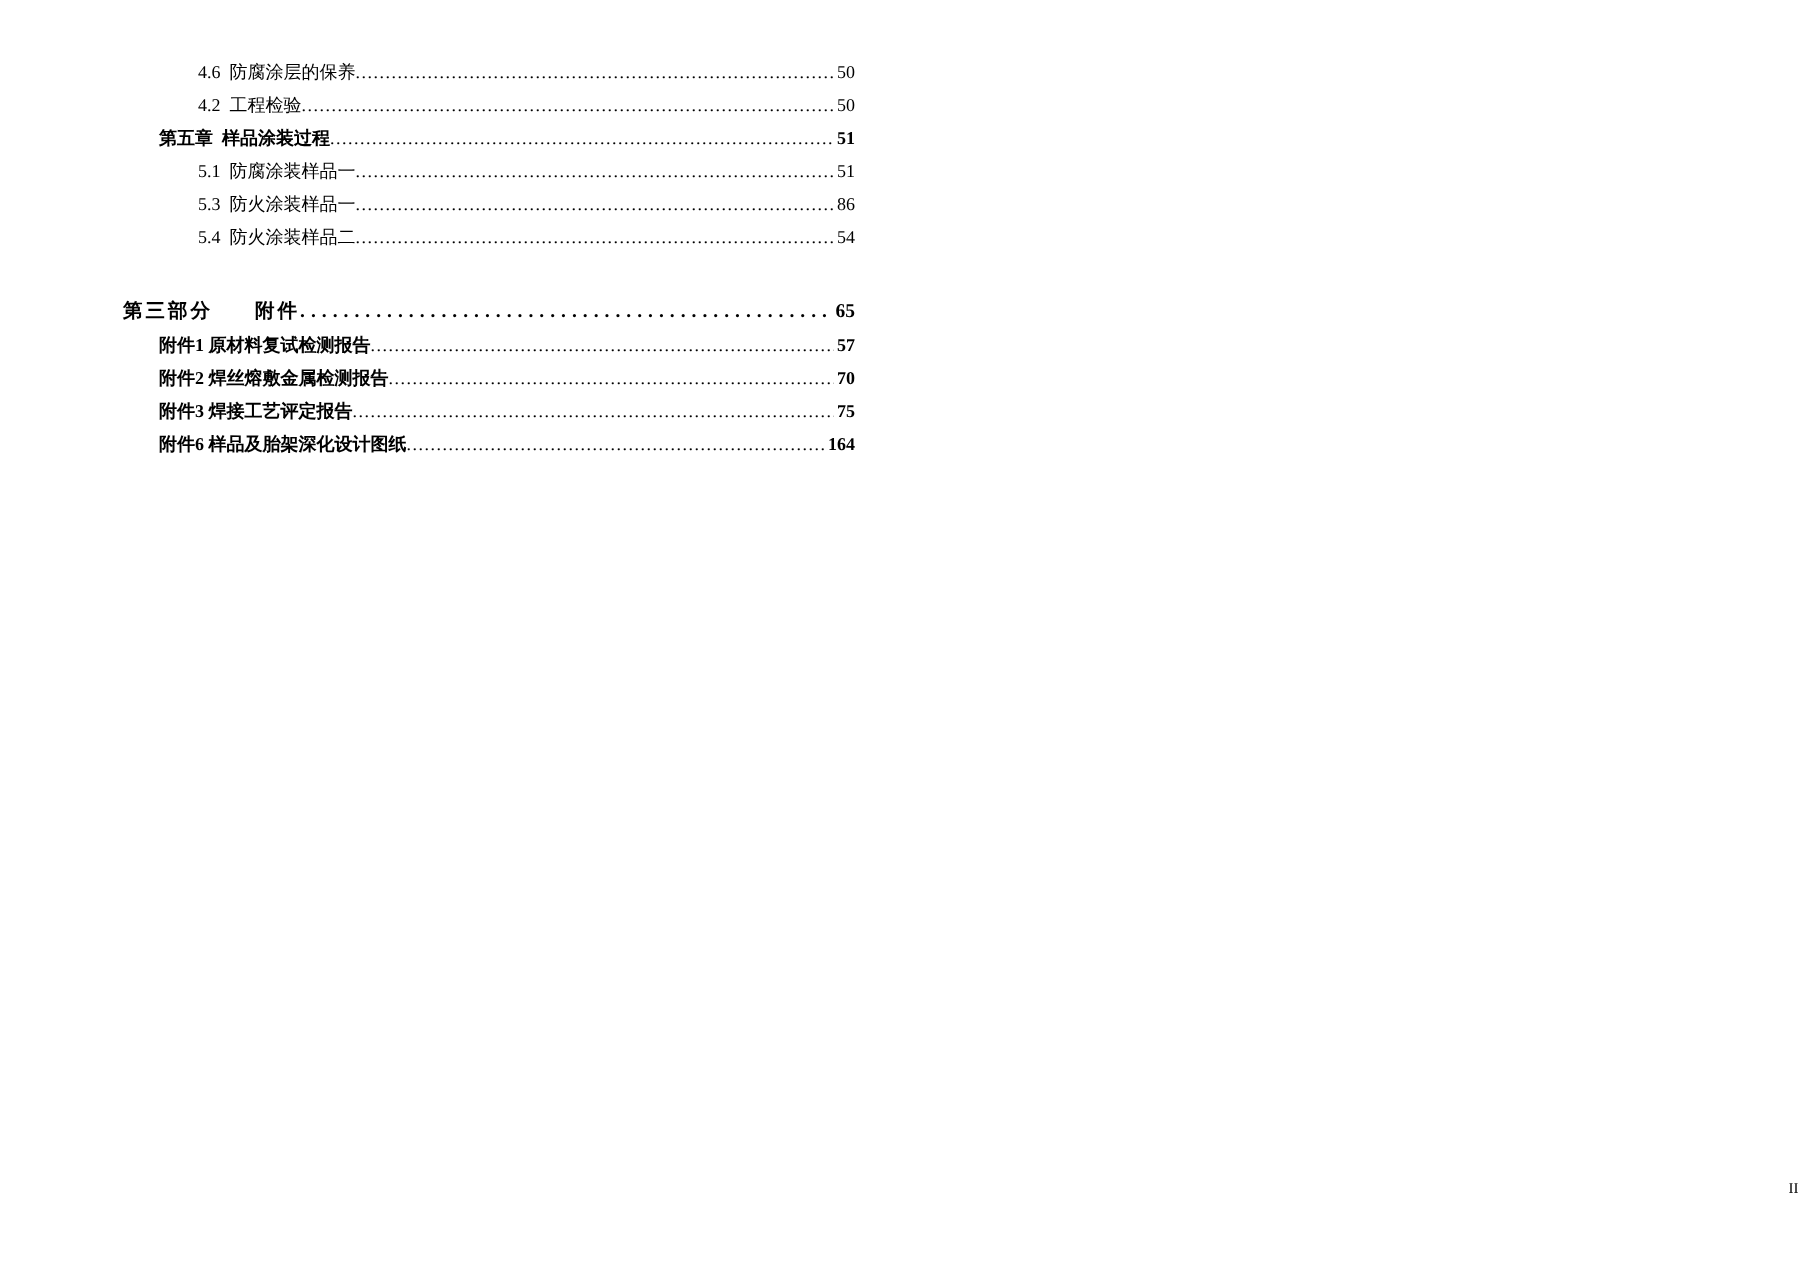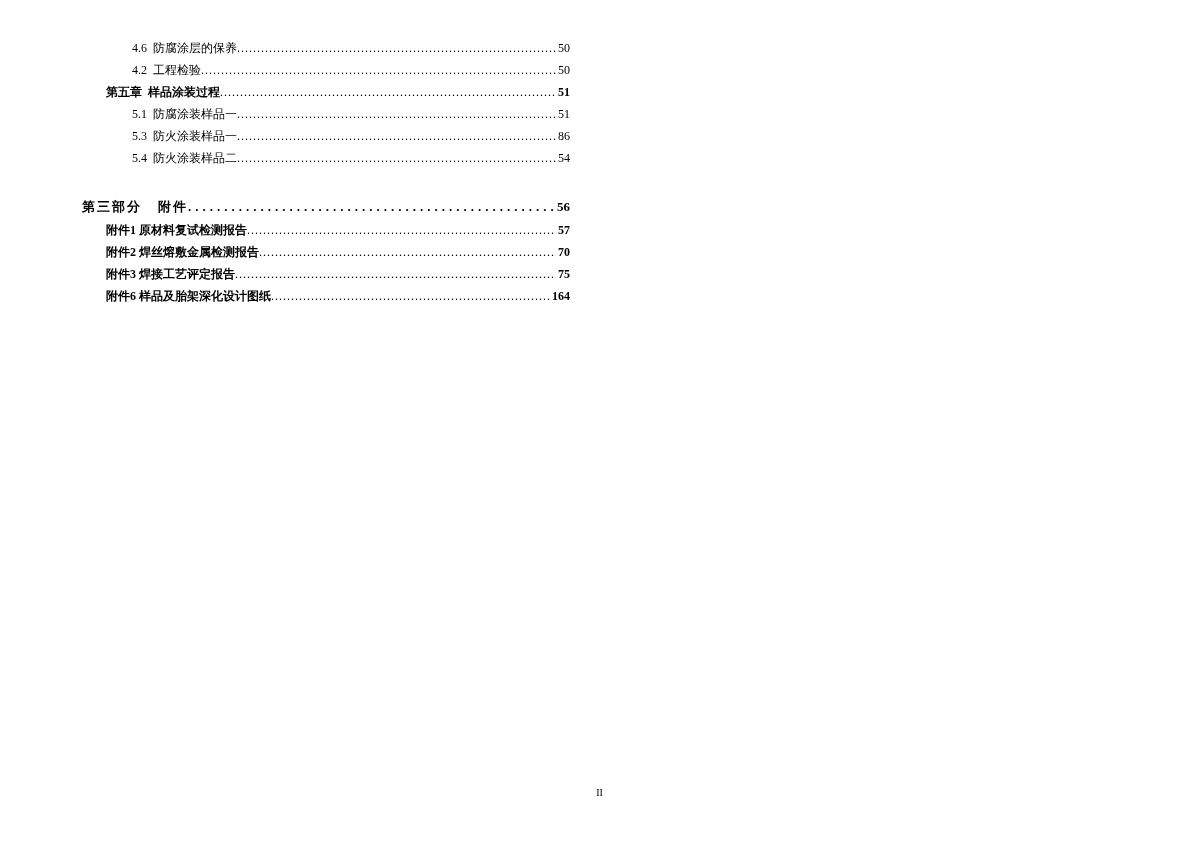--- a/index.html
+++ b/index.html
@@ -50,28 +50,28 @@
     .indent-2 { padding-left: 26px; }
     .section-gap { height: 26px; }
     .part-heading {
       display: flex;
       align-items: baseline;
       white-space: nowrap;
       line-height: 24px;
       font-weight: bold;
       font-size: 13px;
     }
-    .part-heading .part-label { letter-spacing: 2px; padding-right: 16px; text-align: center; }
+    .part-heading .part-label { letter-spacing: 2px; padding-right: 28px; text-align: center; }
     .part-heading .part-title { letter-spacing: 2px; }
     .footer {
       position: absolute;
       bottom: 50px;
       left: 0;
       width: 1199px;
-      text-align: center;
+      text-align: right;
       font-size: 10px;
       color: #000;
     }
   </style>
 </head>
 <body>
 
 <div class="page">
 
   <div>
@@ -106,21 +106,21 @@
       <span class="page-num">54</span>
     </div>
   </div>
 
   <div class="section-gap"></div>
 
   <div class="part-heading" style="margin-left:-24px; width: calc(100% + 24px);">
     <span class="part-label">第三部分</span>
     <span class="part-title">附件</span>
     <span class="leader-wide"></span>
-    <span class="page-num">56</span>
+    <span class="page-num">65</span>
   </div>
 
   <div>
     <div class="toc-line indent-1 bold">
       <span class="label"><span>附件1</span>&nbsp;<span>原材料复试检测报告</span></span>
       <span class="leader"></span>
       <span class="page-num">57</span>
     </div>
     <div class="toc-line indent-1 bold">
       <span class="label"><span>附件2</span>&nbsp;<span>焊丝熔敷金属检测报告</span></span>

